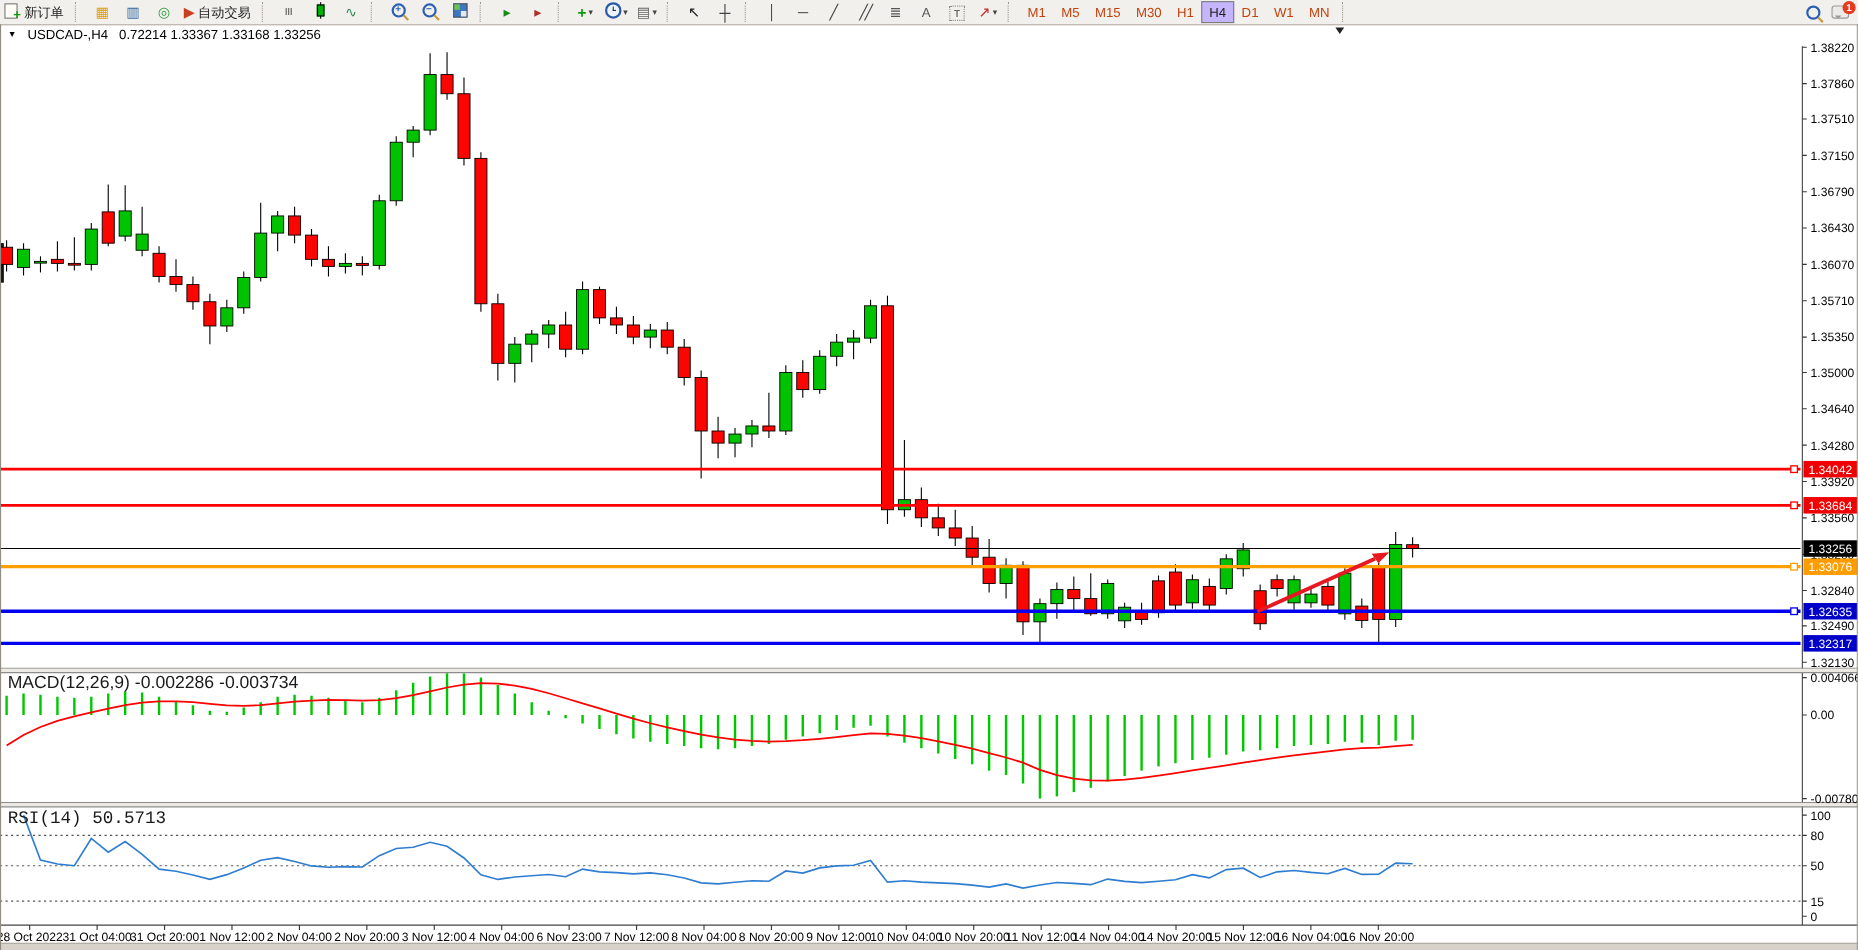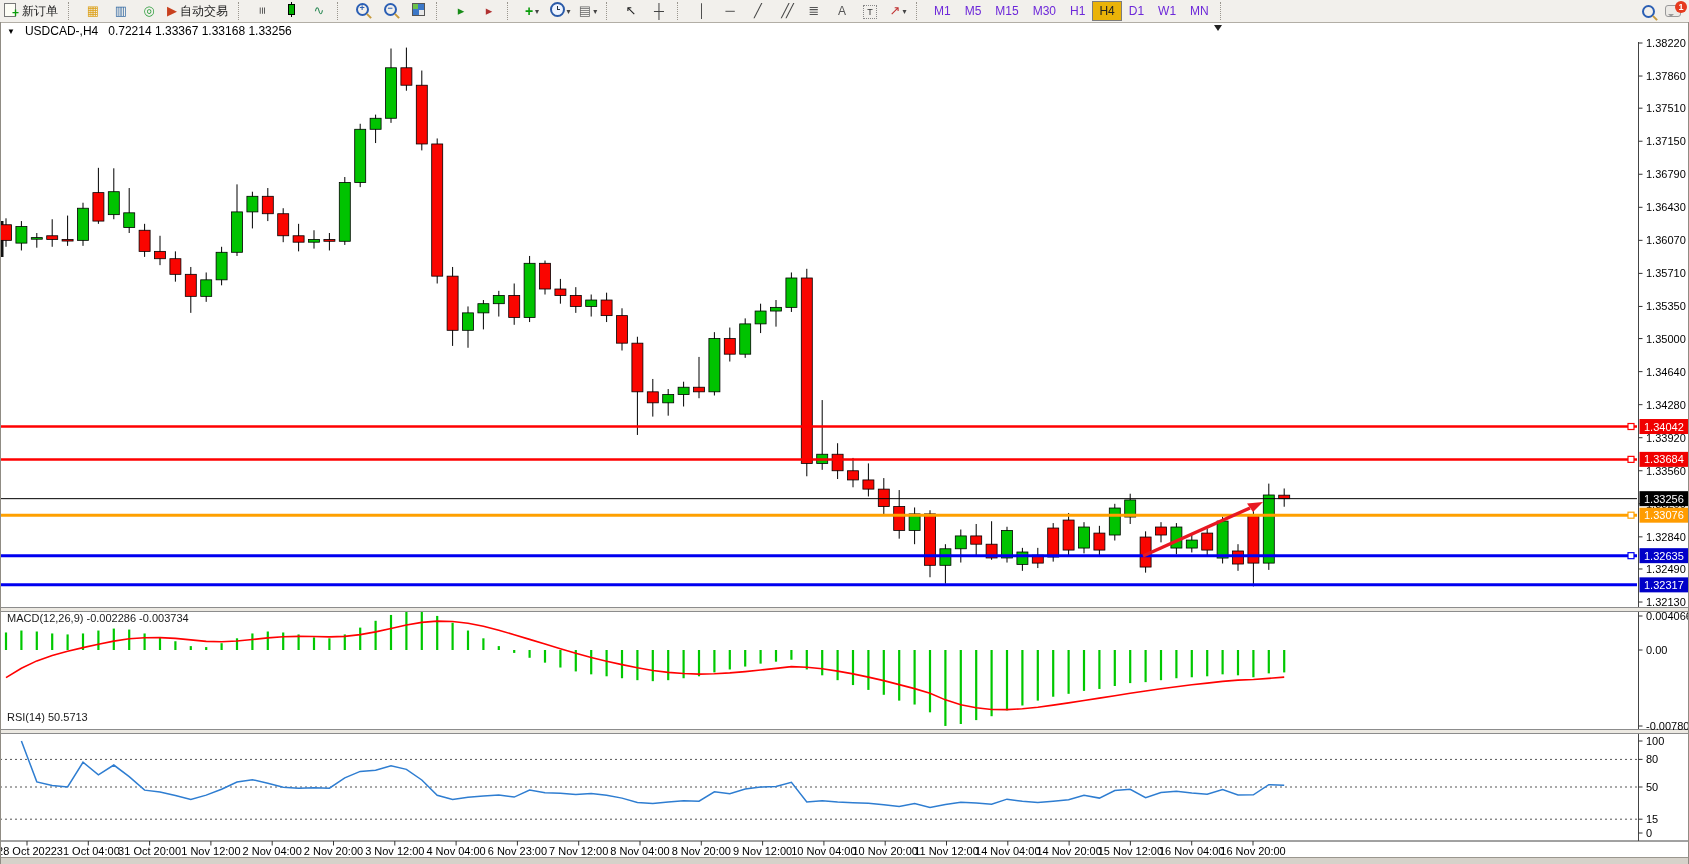--- a/index.html
+++ b/index.html
@@ -3,22 +3,22 @@
 <meta charset="utf-8">
 <style>
   html,body{margin:0;padding:0;background:#fff;font-family:"Liberation Sans","DejaVu Sans",sans-serif;}
   #app{position:relative;width:1689px;height:864px;overflow:hidden;background:#fff;}
   
   #toolbar{position:absolute;top:0;left:0;width:1689px;height:22px;background:#f2f0ec;
     border-bottom:1px solid #b2aea6;display:flex;align-items:center;font-size:12px;color:#222;}
   .tb-btn{height:20px;min-width:22px;display:inline-flex;align-items:center;justify-content:center;
     padding:0 2px;margin:0;border:1px solid transparent;cursor:default;white-space:nowrap;}
   .tb-btn.labeled{padding:0 5px 0 3px;gap:3px;}
-  .tf-btn{height:18px;padding:0 6px;display:inline-flex;align-items:center;color:#6d28d9;font-size:12px;border:1px solid transparent;}
-  .tf-btn.active{border:1px solid #7d7d7d;background:#eab308;color:#222;}
+  .tf-btn{height:18px;padding:0 6px;display:inline-flex;align-items:center;color:#c2410c;font-size:12px;border:1px solid transparent;}
+  .tf-btn.active{border:1px solid #7d7d7d;background:#c4b5fd;color:#222;}
   .sep{width:7px;height:18px;border-left:1px dotted #9a968e;margin:0 3px 0 4px;}
   .dd{font-size:8px;color:#444;margin-left:2px;}
   .g{display:inline-block;line-height:1;font-size:13px;}
   .rot90{transform:rotate(90deg);}
   .plus{color:#0a9c0a;font-weight:bold;font-size:12px;margin-left:-4px;margin-top:6px;}
   .doc-ic{display:inline-block;width:10px;height:12px;background:#fdfdf5;border:1px solid #777;}
   .candle-ic{display:inline-block;width:5px;height:9px;background:#00b000;border:1px solid #000;position:relative;}
   .candle-ic::before{content:'';position:absolute;left:2px;top:-3px;width:1px;height:3px;background:#000;}
   .candle-ic::after{content:'';position:absolute;left:2px;bottom:-3px;width:1px;height:3px;background:#000;}
   .mag{display:inline-block;width:9px;height:9px;border:2px solid #2b5fb4;border-radius:50%;position:relative;}
@@ -32,23 +32,23 @@
   .tile-ic::after{content:'';position:absolute;right:0;bottom:0;width:5px;height:5px;background:#e8e8e8;}
   .lbl-ic{display:inline-block;width:12px;height:12px;border:1px dotted #888;font-size:9px;line-height:12px;text-align:center;color:#333;}
   #tb-right{margin-left:auto;display:flex;align-items:center;padding-right:8px;gap:10px;}
   .bubble{display:inline-block;width:14px;height:10px;background:#eceae6;border:1px solid #999;border-radius:3px;position:relative;}
   .bubble::after{content:'';position:absolute;left:2px;bottom:-4px;border:3px solid transparent;border-top-color:#999;}
   .badge{position:absolute;top:-5px;right:-7px;background:#e63a1e;color:#fff;border-radius:50%;
     width:12px;height:12px;font-size:9px;line-height:12px;text-align:center;font-weight:bold;}
   
   #chart-header{position:absolute;top:24px;left:7px;z-index:3;font-size:12px;color:#000;display:flex;gap:10px;align-items:center;}
   #chart-header .tri{font-size:8px;}
-  .ind-label{position:absolute;left:7px;z-index:3;font-size:11px;color:#1a1a1a;}
+  .ind-label{position:absolute;left:7px;z-index:3;font-size:16px;color:#1a1a1a;}
   #macd-label{top:612px;}
-  #rsi-label{top:711px;}
+  #rsi-label{top:735px;font-family:Liberation Mono, monospace;}
   #chart-svg{position:absolute;top:22px;left:0;}
   .edge{position:absolute;top:22px;bottom:0;width:1px;background:#908c84;z-index:4;}
 </style>
 </head>
 <body>
 <div id="app">
 
 <div id="toolbar">
       <span class="tb-btn labeled">
         <span><span class="doc-ic"></span><b class="plus">+</b></span>

